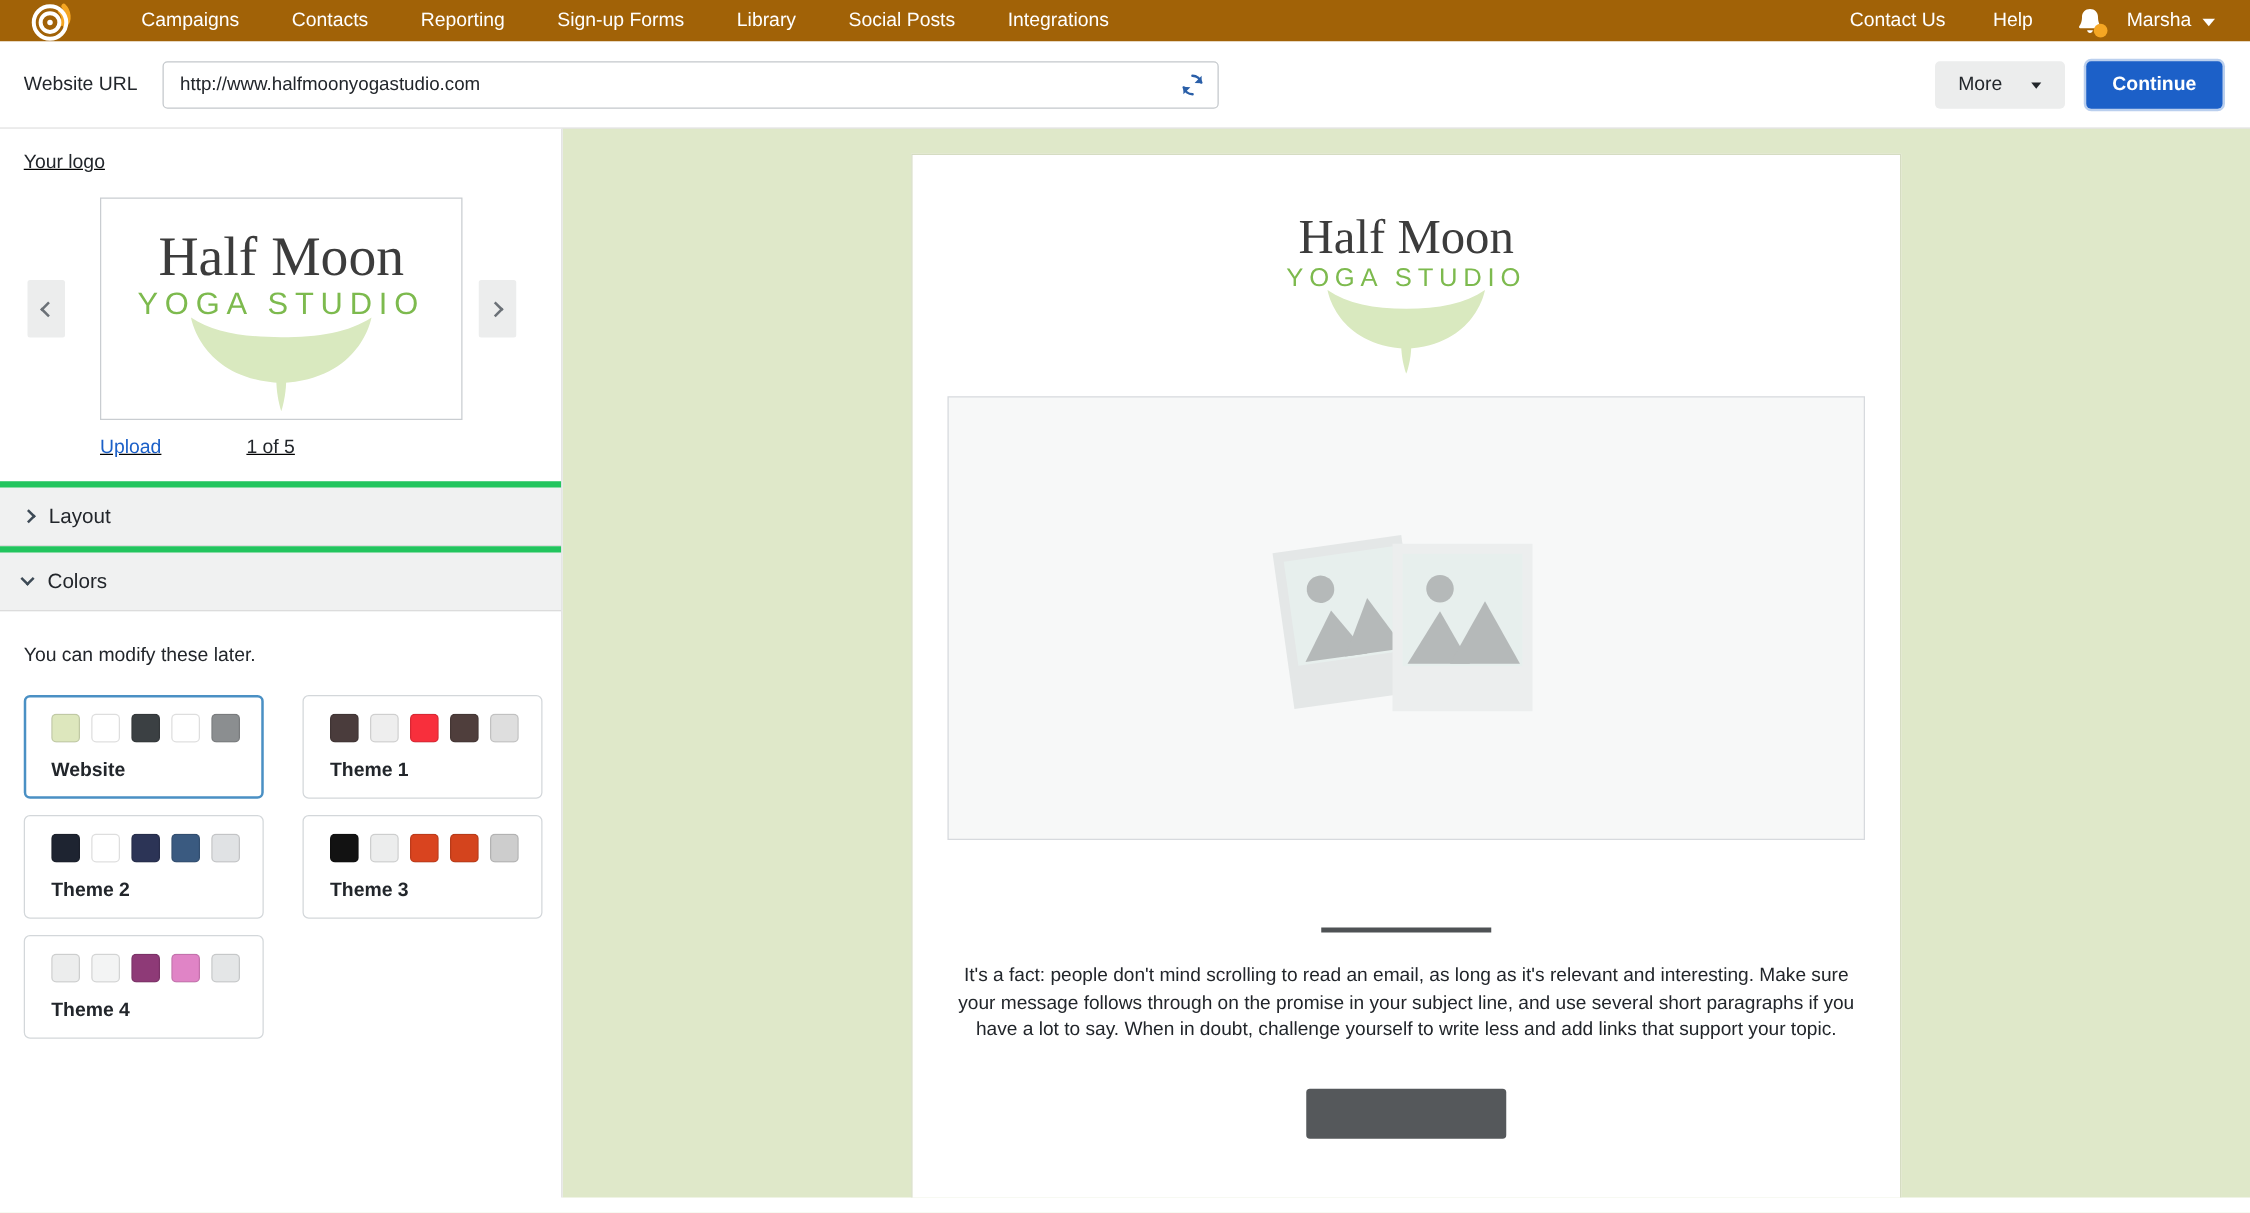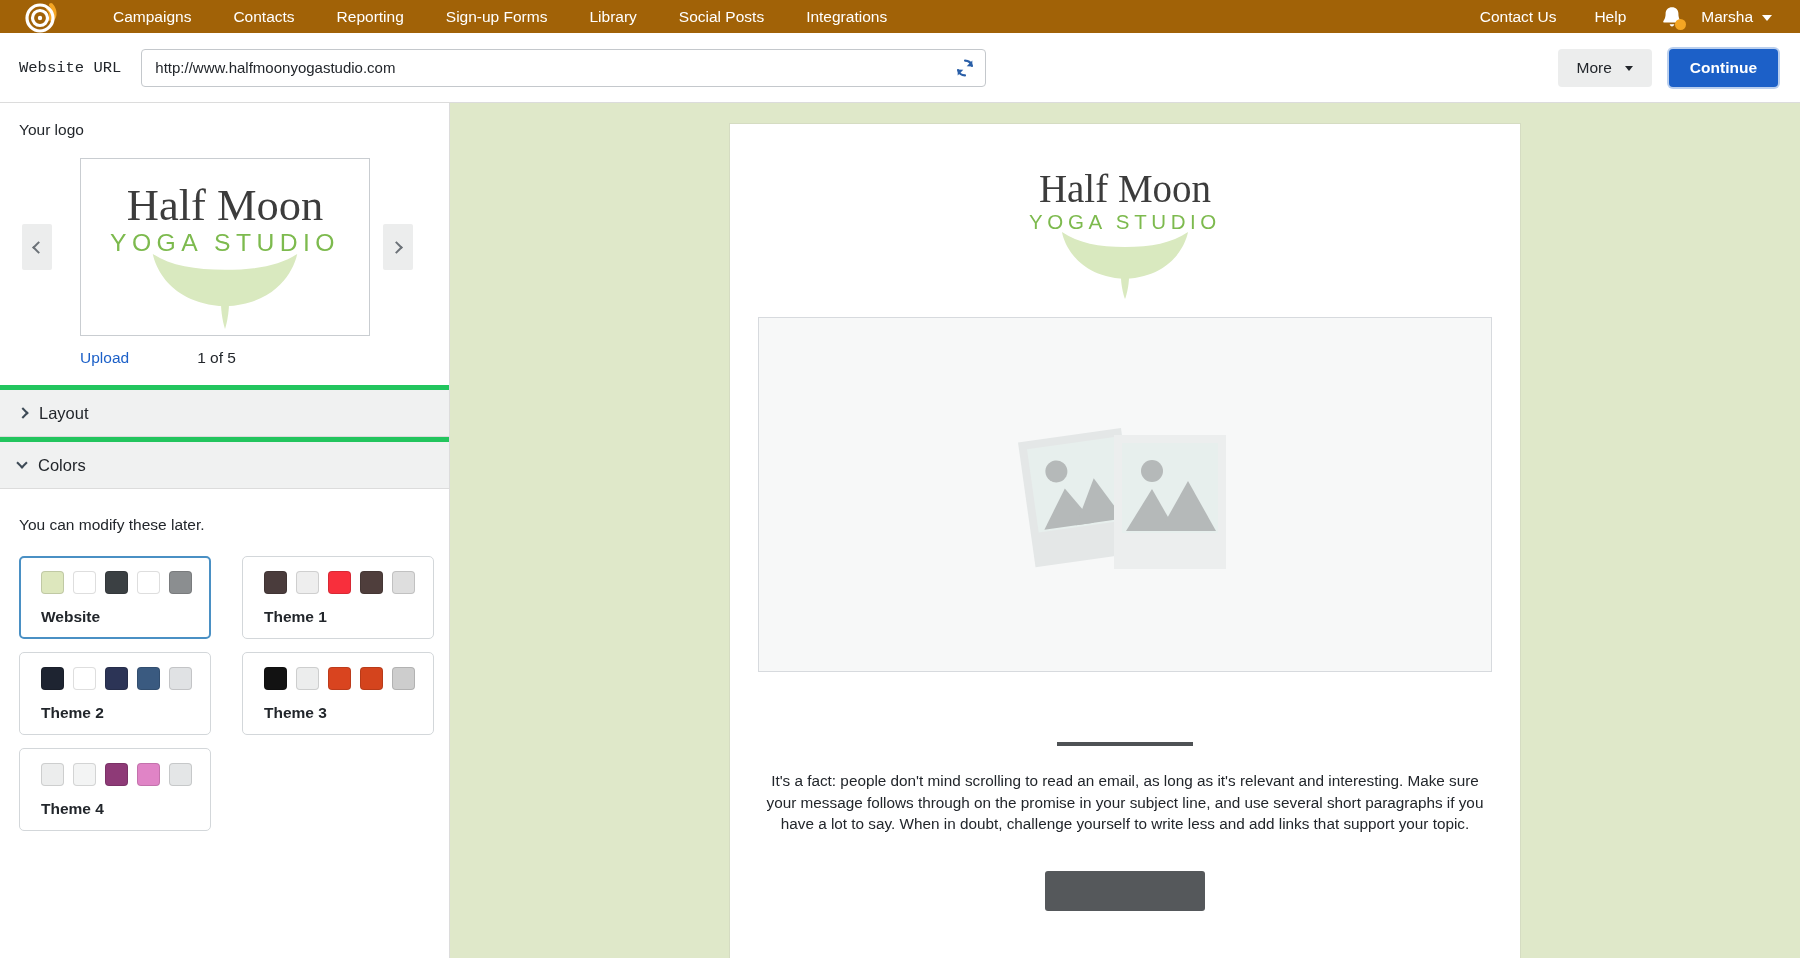--- a/index.html
+++ b/index.html
@@ -55,21 +55,21 @@
 
   
   #urlbar {
     height: 70px;
     background: #ffffff;
     border-bottom: 1px solid #dcdcdc;
     display: flex;
     align-items: center;
     padding: 0 22px 0 19px;
   }
-  #url-label { font-size: 15.5px; color: #22262b; margin-right: 20px; white-space: nowrap; font-family: Liberation Mono, monospace; }
+  #url-label { font-size: 15.5px; color: #22262b; margin-right: 20px; white-space: nowrap; }
   #url-field-wrap {
     position: relative;
     width: 845px;
     height: 38px;
   }
   #url-input {
     width: 100%; height: 100%;
     border: 1px solid #c4c8cc;
     border-radius: 4px;
     padding: 0 46px 0 13px;
@@ -88,21 +88,21 @@
   #urlbar-actions { margin-left: auto; display: flex; align-items: center; gap: 17px; }
   #more-btn {
     background: #eceded;
     border: none;
     border-radius: 4px;
     height: 38px;
     padding: 0 19px;
     font-size: 15.5px;
     font-family: "Liberation Sans", sans-serif;
     color: #22262b;
-    display: flex; align-items: center; gap: 13px;
+    display: flex; align-items: center; gap: 23px;
     cursor: pointer;
     justify-content: center;
   }
   #more-btn .caret-down { border-top-color: #22262b; border-left-width:4px; border-right-width:4px; border-top-width:5px; }
   #continue-btn {
     background: #1c60c8;
     border: none;
     border-radius: 4px;
     height: 38px;
     padding: 0 21px;
@@ -119,21 +119,21 @@
 
   
   #sidebar {
     width: 450px;
     flex: 0 0 450px;
     background: #ffffff;
     border-right: 1px solid #dcdcdc;
     overflow: hidden;
     position: relative;
   }
-  #logo-section { padding: 18px 0 0 0; }
+  #logo-section { padding: 18px 0 0 0; text-decoration: underline; }
   #your-logo-label { font-size: 15.5px; color: #22262b; padding-left: 19px; }
   #logo-carousel {
     margin-top: 18px;
     height: 180px;
     display: flex;
     align-items: center;
     justify-content: center;
     position: relative;
   }
   .carousel-arrow {

